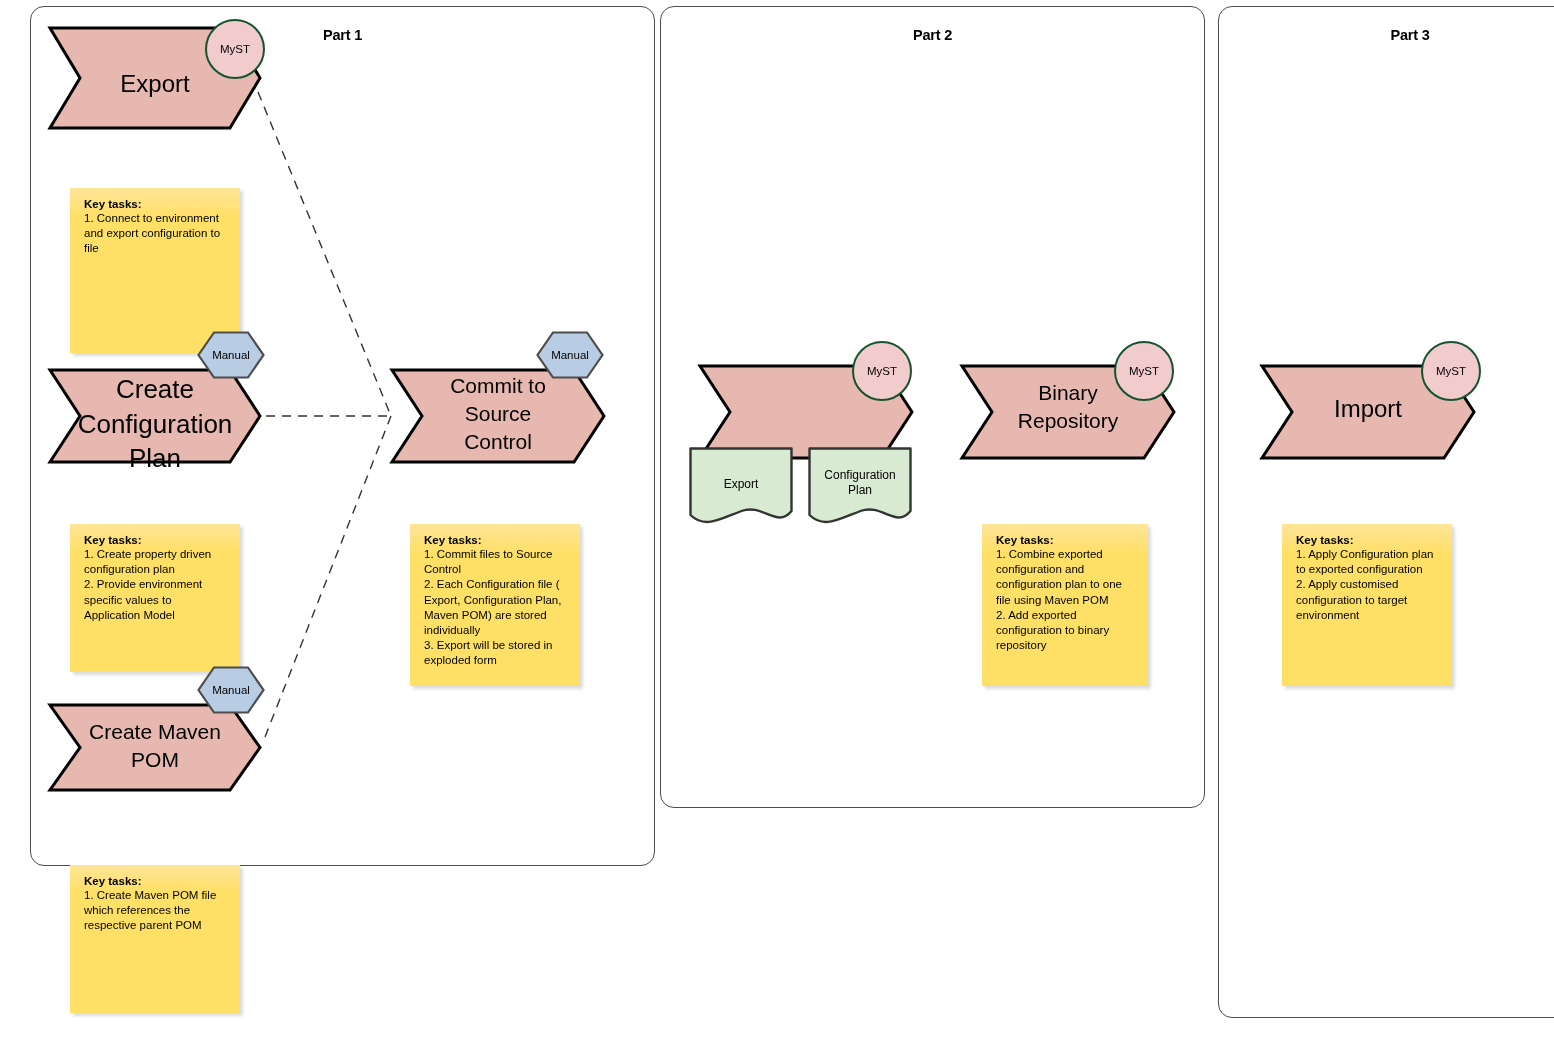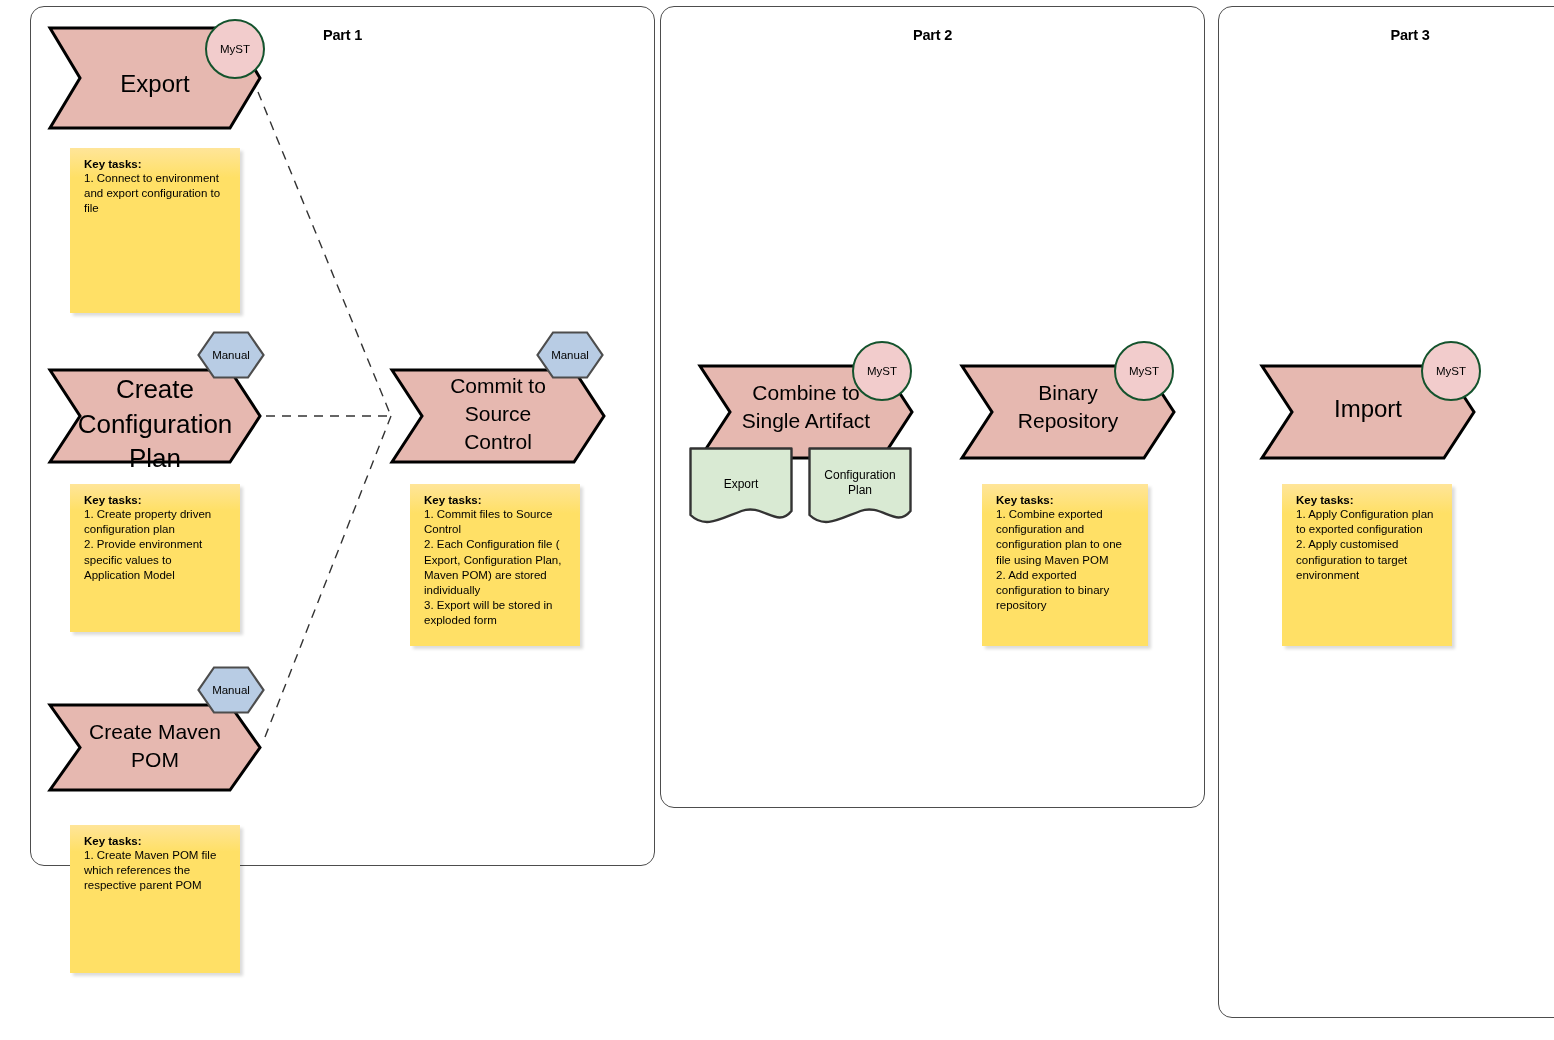--- a/index.html
+++ b/index.html
@@ -81,20 +81,21 @@
     color: #000000;
   }
   
   .note {
     position: absolute;
     background: linear-gradient(to bottom, #ffe599 0%, #ffe066 18%, #ffe066 100%);
     box-sizing: border-box;
     box-shadow: 3px 3px 3px rgba(0,0,0,0.14);
     padding: 10px 10px 8px 14px;
     overflow: hidden;
+    margin-top: 40px;
   }
   .note-inner {
     font-size: 11.5px;
     color: #000000;
     line-height: 1.32;
     white-space: pre-line;
   }
   .note-title {
     font-weight: bold;
     font-size: 11.5px;
@@ -222,22 +223,20 @@
     <div class="note-inner">1. Commit files to Source Control
 2. Each Configuration file (
  Export, Configuration Plan, Maven POM) are stored individually
 3. Export will be stored in exploded form</div>
   </div>
 
   <div class="chev" style="left:700px; top:366px; width:212px; height:92px;">
     <svg width="212" height="92" viewBox="0 0 212 92" preserveAspectRatio="none">
       <polygon points="0,0 182,0 212,46 182,92 0,92 30,46" fill="#e6b8b0" stroke="#000000" stroke-width="3" stroke-linejoin="miter"></polygon>
     </svg>
-    <div class="chev-label" style="top: 13px; font-size: 21px; line-height: 1.33; white-space: pre-line;">Combine to
-Single Artifact</div>
   </div>
   <div class="badge-circle" style="left:852px; top:341px; width:60px; height:60px;">
     <span>MyST</span>
   </div>
 
   <div class="doc" style="left:689px; top:447px; width:104px; height:78px;">
     <svg width="104" height="78" viewBox="0 0 104 78">
       <path d="M 1.5,1.5 L 102.5,1.5 L 102.5,64 C 88,82 74,56 52.5,64 C 31,72 16,82 1.5,68 Z" fill="#d9ead3" stroke="#333333" stroke-width="2.4" stroke-linejoin="round"></path>
     </svg>
     <span style="top: 30px; white-space: pre-line;">Export</span>

